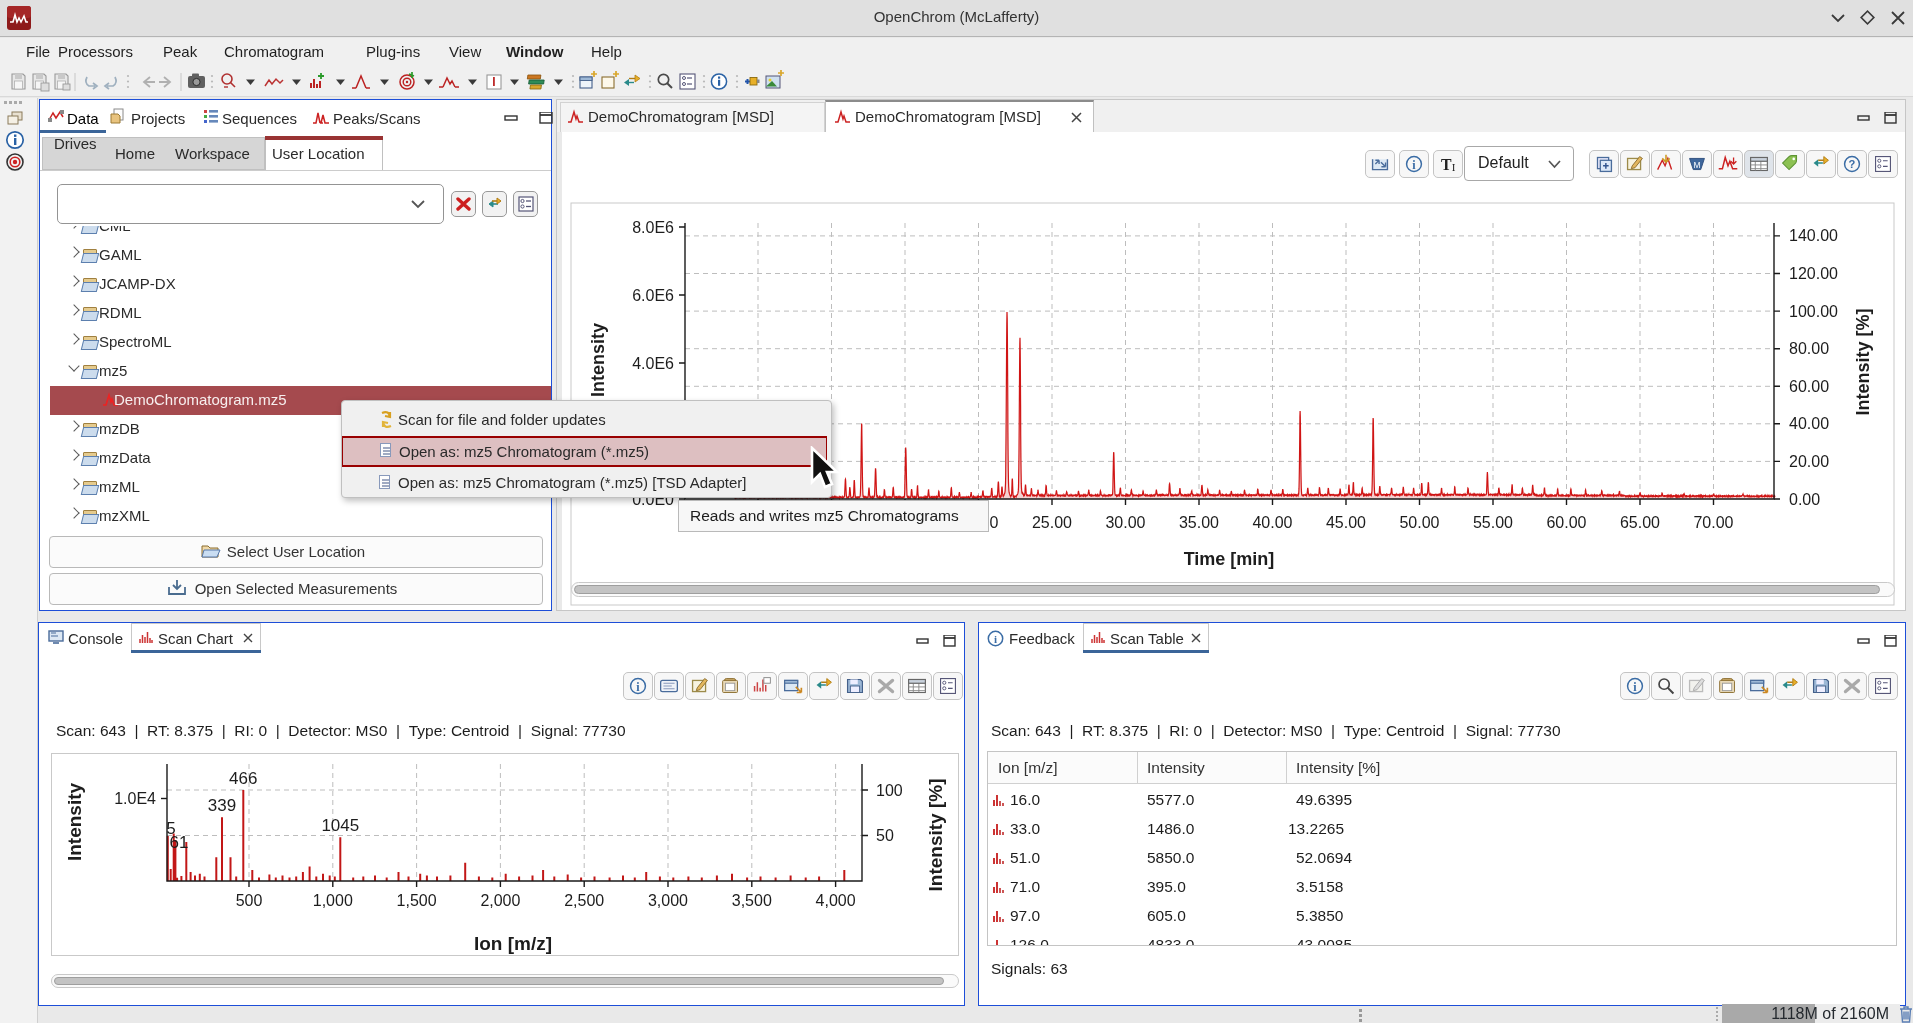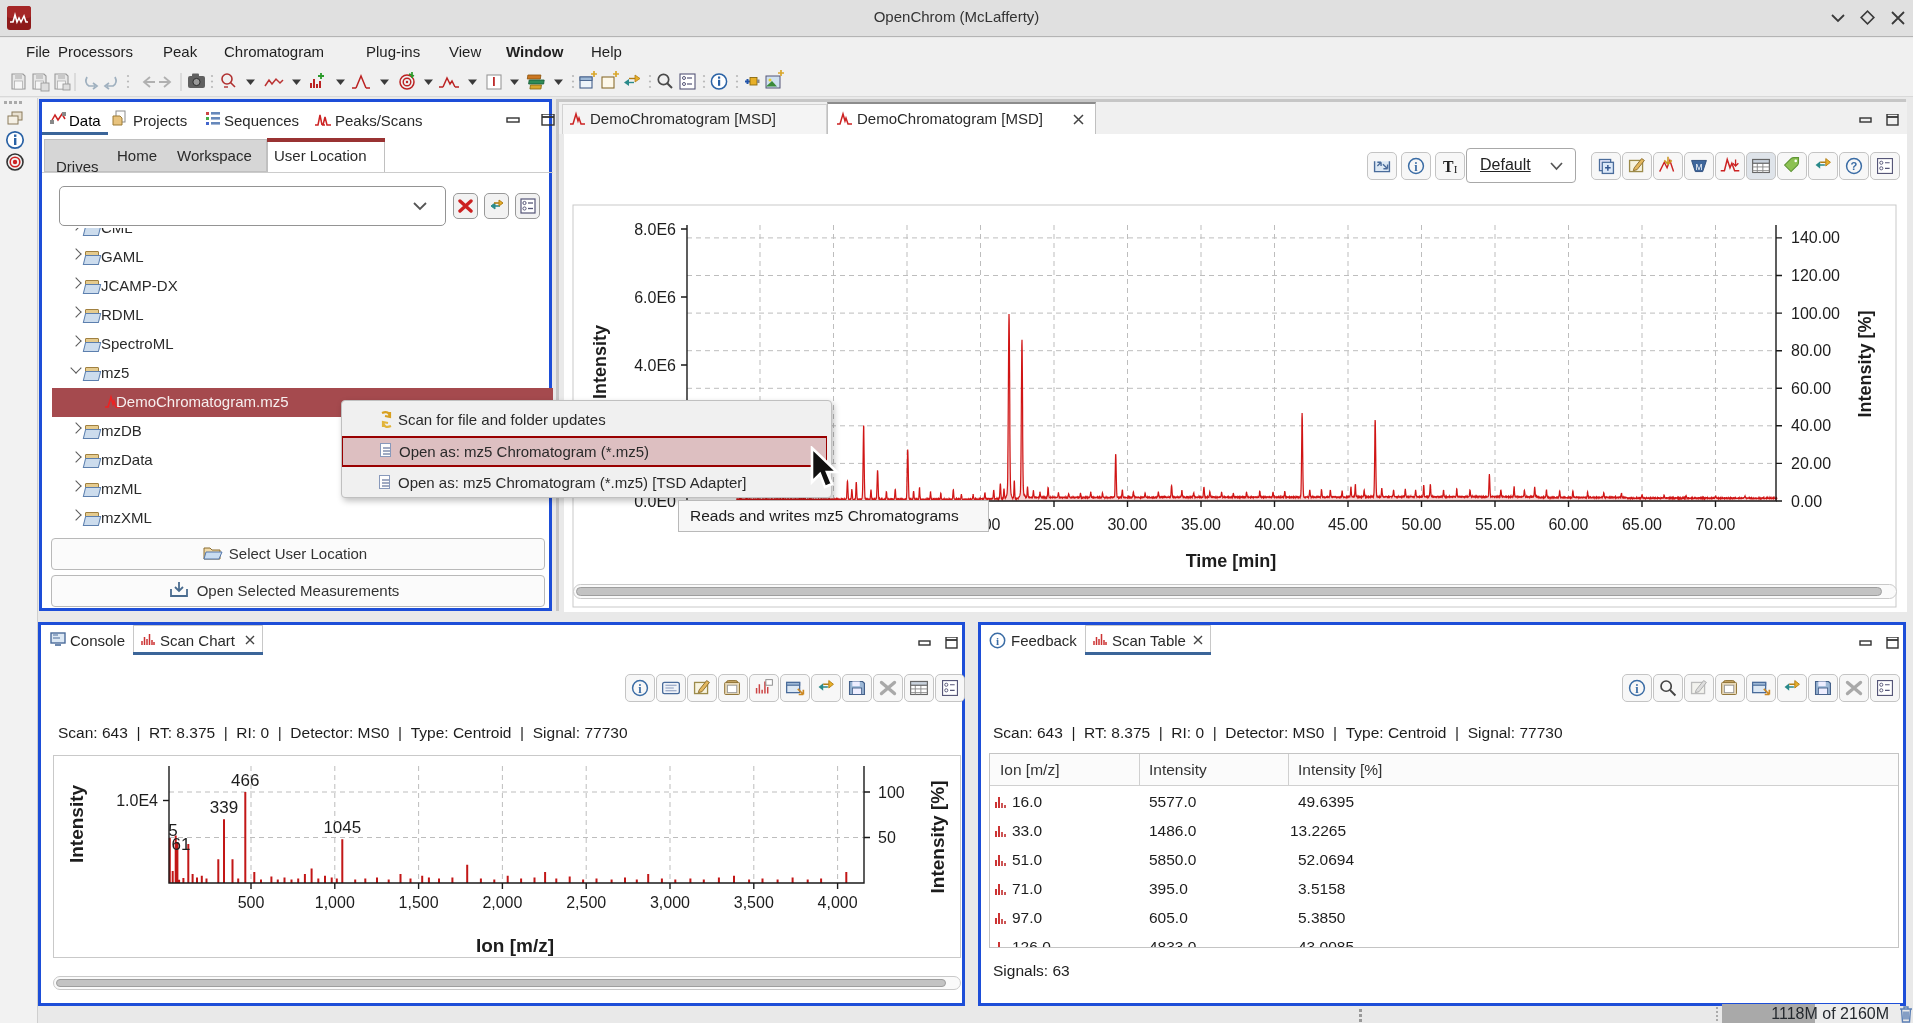--- a/index.html
+++ b/index.html
@@ -10,21 +10,21 @@
   #titlebar { left:0; top:0; width:1913px; height:37px; background:#e0e0e0; border-bottom:1px solid #b4b4b4; }
   #titletext { left:0; top:8px; width:1913px; text-align:center; font-size:15px; color:#333; }
   
   #menubar { left:0; top:38px; width:1913px; height:29px; background:#f0f0f0; font-size:15px; color:#1f1f1f; }
   #menubar span { position:absolute; top:5px; }
   
   #toolbar { left:0; top:67px; width:1913px; height:30px; background:#f0f0f0; border-bottom:1px solid #d9d9d9; }
   
   #sidebar { left:0; top:98px; width:38px; height:925px; background:#f2f2f2; border-right:1px solid #cfcfcf; }
   
-  .panel { background:#ffffff; border:3px solid #1d4ed8; }
+  .panel { background:#ffffff; border:1px solid #1d4ed8; }
   .tabsel-blue { position:absolute; height:3px; background:#3b6599; }
   
   .ptab { position:absolute; font-size:15px; color:#2a2a2a; }
   .icon-btn { position:absolute; width:30px; height:28px; background:#f7f7f7; border:1px solid #c4c4c4; border-radius:5px; }
   
   .trow { position:absolute; left:0px; width:511px; height:29px; font-size:15px; color:#2b2b2b; }
   .trow .chev { position:absolute; left:30px; top:7px; width:8px; height:8px; border-right:1.4px solid #5a5a5a; border-bottom:1.4px solid #5a5a5a; transform:rotate(-45deg); }
   .trow .chevdown { transform:rotate(45deg); top:5px; }
   .trow .txt { position:absolute; left:59px; top:5px; }
   
@@ -99,21 +99,21 @@
 
   <svg class="abs" style="left:464px; top:12px;" width="60" height="12" viewBox="0 0 60 12">
     <rect x="1" y="4" width="12" height="4" fill="none" stroke="#333" stroke-width="1.4"></rect>
     <rect x="36" y="0" width="12" height="11" fill="none" stroke="#333" stroke-width="1.4"></rect>
     <line x1="36" y1="3" x2="48" y2="3" stroke="#333" stroke-width="1.8"></line>
   </svg>
 
   <div class="abs" style="left:2px; top:37px; width:223px; height:33px; background:#d6d6d6; border:1px solid #c0c0c0;"></div>
   <div class="abs" style="left:225px; top:36px; width:118px; height:34px; background:#ffffff; border-left:1px solid #c0c0c0; border-right:1px solid #c0c0c0;"></div>
   <div class="abs" style="left:225px; top:36px; width:118px; height:4px; background:#993333;"></div>
-  <span class="ptab" style="left:14px; top:56px;">Drives</span>
+  <span class="ptab" style="left:14px; top:35px;">Drives</span>
   <span class="ptab" style="left:75px; top:45px;">Home</span>
   <span class="ptab" style="left:135px; top:45px;">Workspace</span>
   <span class="ptab" style="left:232px; top:45px;">User Location</span>
   <div class="abs" style="left:0px; top:70px; width:511px; height:1px; background:#cccccc;"></div>
 
   <div class="abs" style="left:17px; top:84px; width:387px; height:40px; background:#fff; border:1px solid #949494; border-radius:5px;"></div>
   <svg class="abs" style="left:370px; top:99px;" width="16" height="10" viewBox="0 0 16 10">
       <polyline points="2,2 8,8 14,2" fill="none" stroke="#555" stroke-width="1.8"></polyline>
     </svg>
   <div class="abs" style="left:411px; top:91px; width:25px; height:26px; background:#f2f2f2; border:1px solid #999; border-radius:5px;"></div>
@@ -237,21 +237,21 @@
       <path d="M16 12 L21 17 M21 17 L21 12.5 M21 17 L16.5 17" stroke="#4a6c9b" stroke-width="1.5" fill="none"></path>
     </svg>
   <svg class="abs icon-btn" style="left:842px; top:50px;" width="30" height="28" viewBox="0 0 30 28">
       <circle cx="15" cy="14" r="8" fill="none" stroke="#3a6ca5" stroke-width="1.6"></circle>
       <text x="15" y="19" font-size="13" font-weight="bold" fill="#3a6ca5" text-anchor="middle" font-family="Liberation Serif">i</text>
     </svg>
   <svg class="abs icon-btn" style="left:876px; top:50px;" width="30" height="28" viewBox="0 0 30 28">
       <text x="13" y="20" font-size="17" font-weight="bold" fill="#222" text-anchor="middle" font-family="Liberation Serif">T</text>
       <text x="21" y="22" font-size="12" fill="#222" text-anchor="middle" font-family="Liberation Serif">I</text>
     </svg>
-  <div class="abs" style="left:907px; top:46px; width:110px; height:35px; background:#fff; border:1px solid #a8a8a8; border-radius:4px; font-size:16px; color:#222; padding:7px 0 0 13px;text-decoration:underline;">Default</div>
+  <div class="abs" style="left:907px; top:46px; width:110px; height:35px; background:#fff; border:1px solid #a8a8a8; border-radius:4px; font-size:16px; color:#222; padding:7px 0 0 13px;">Default</div>
   <svg class="abs" style="left:990px; top:60px;" width="15" height="9" viewBox="0 0 15 9">
       <polyline points="2,1 7.5,7 13,1" fill="none" stroke="#555" stroke-width="1.7"></polyline>
     </svg>
 
   <svg class="abs icon-btn" style="left:1032px; top:50px;" width="30" height="28" viewBox="0 0 30 28">
       <rect x="8" y="7" width="12" height="12" fill="#eef" stroke="#4a6c9b" stroke-width="1.4"></rect>
       <rect x="11" y="10" width="12" height="12" fill="#dce8f8" stroke="#4a6c9b" stroke-width="1.4"></rect>
       <path d="M17 13 L17 19 M14 16 L20 16" stroke="#33558f" stroke-width="1.6"></path>
     </svg>
   <svg class="abs icon-btn" style="left:1063px; top:50px;" width="30" height="28" viewBox="0 0 30 28">

